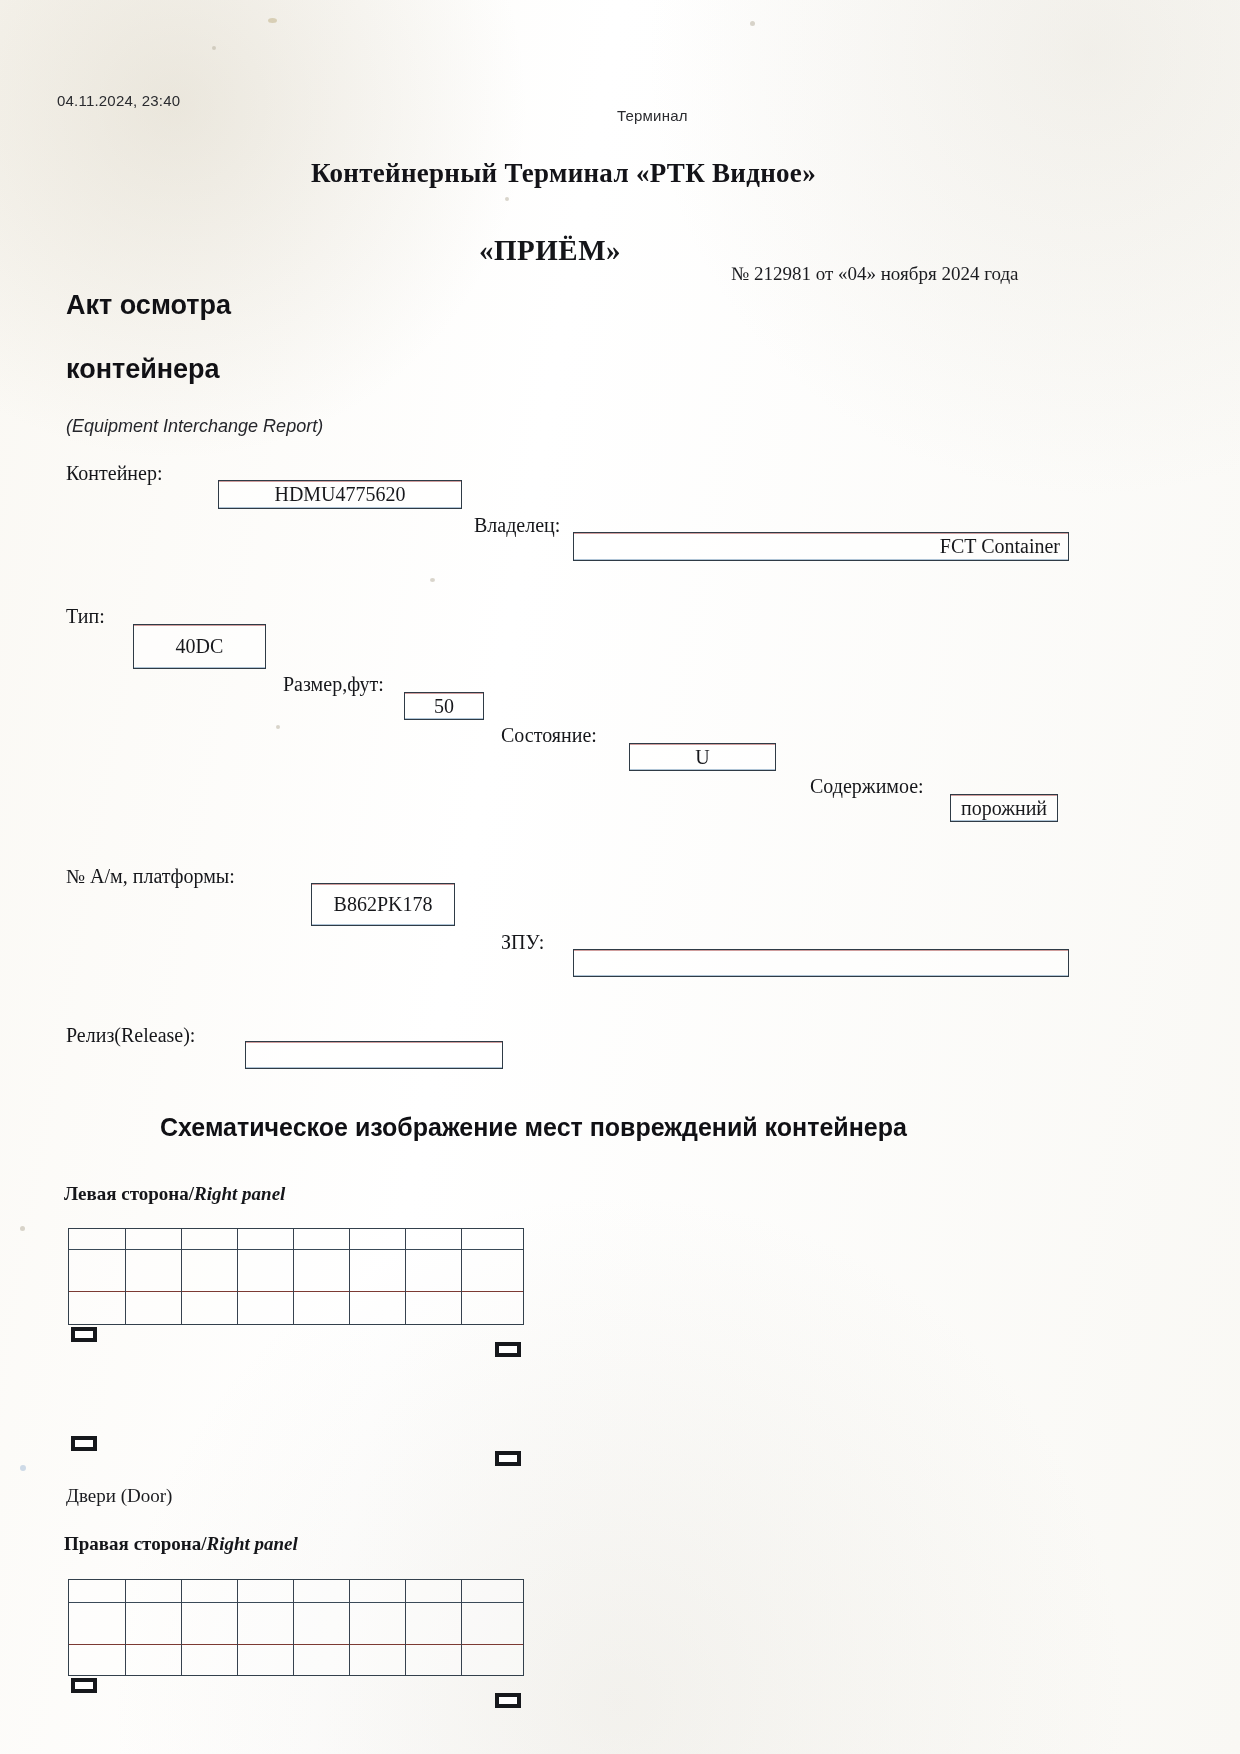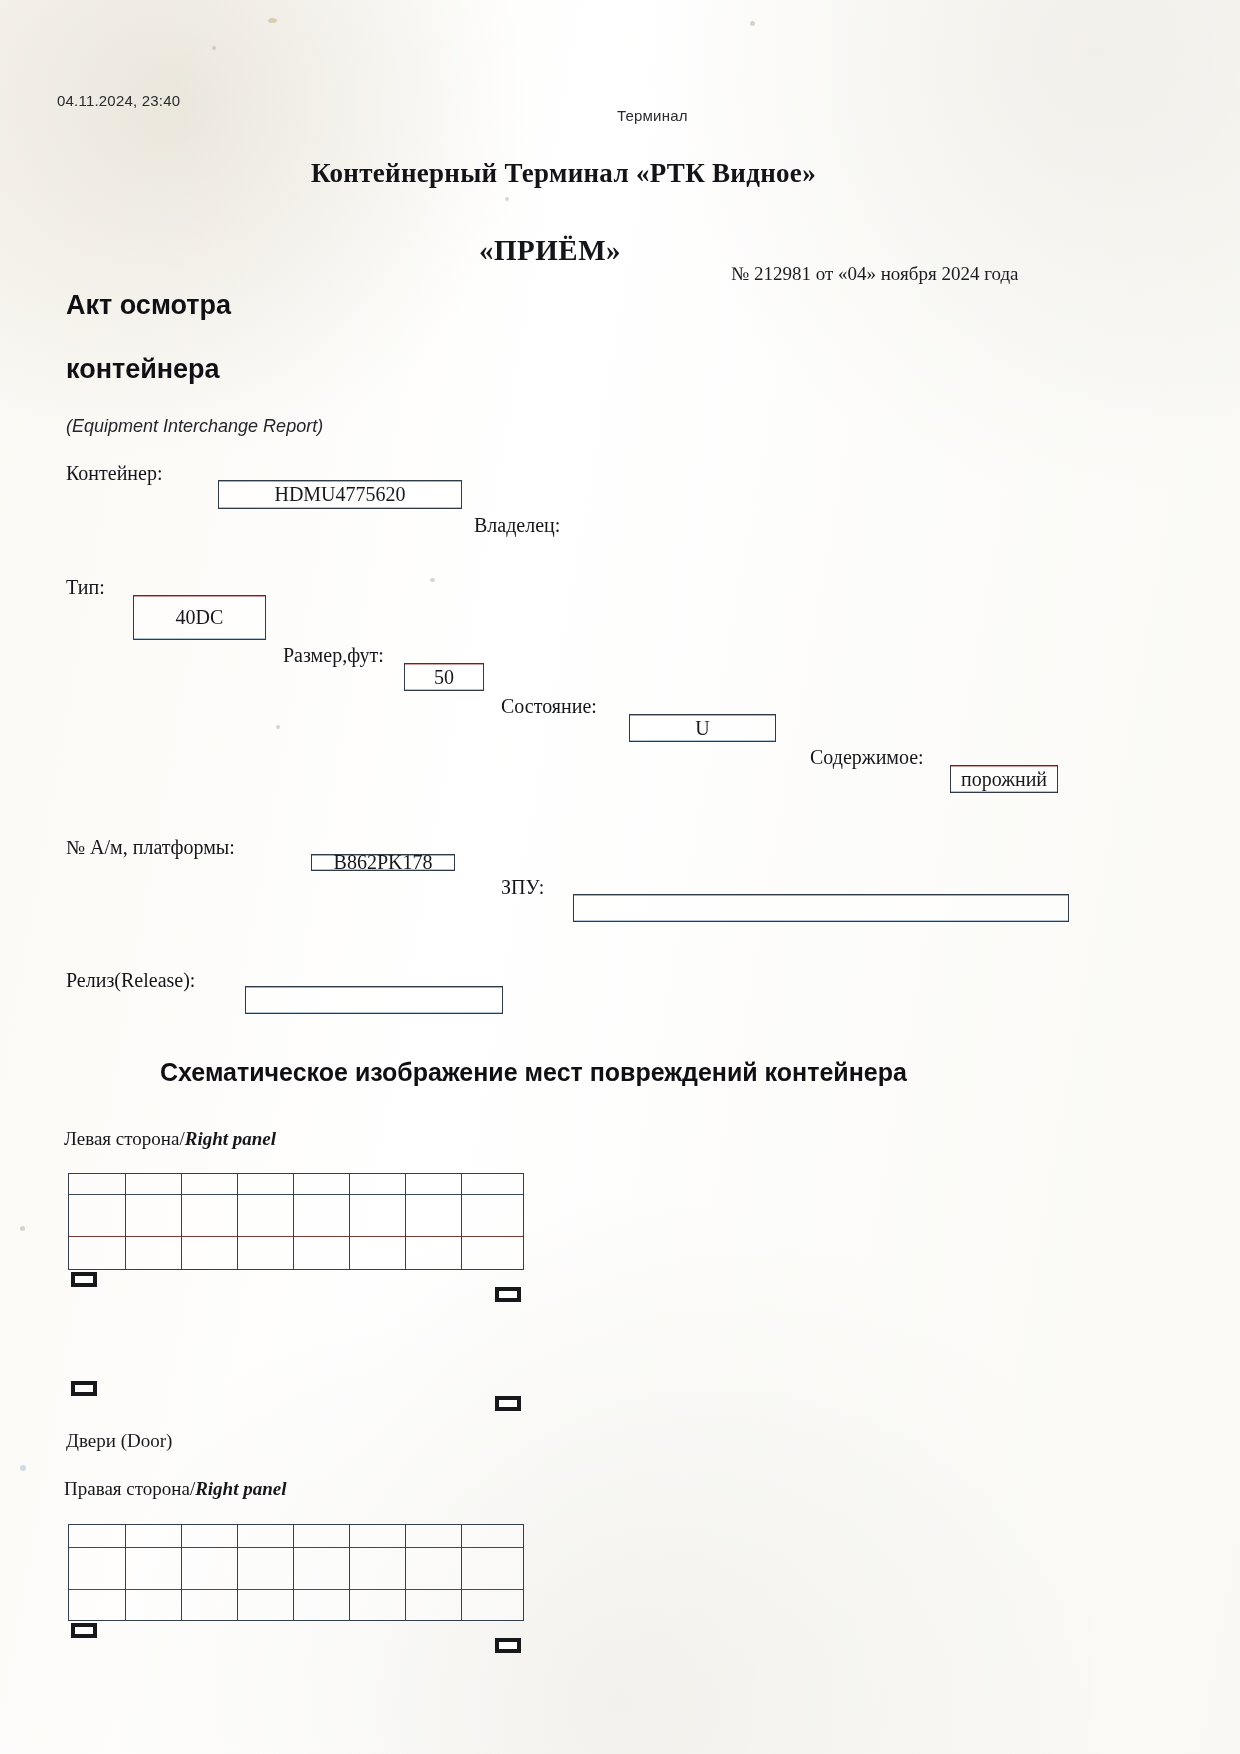--- a/index.html
+++ b/index.html
@@ -102,21 +102,21 @@
     font-weight: bold;
     font-size: 25px;
     color: #101014;
   }
   .panel-label {
     font-family: "Liberation Serif", serif;
     font-size: 19px;
     color: #15161a;
     white-space: nowrap;
   }
-  .panel-label b { font-weight: normal; }
+  .panel-label b { font-weight: bold; }
   .panel-label i { font-style: italic; font-weight: bold; }
   .door-label {
     font-family: "Liberation Serif", serif;
     font-size: 19px;
     color: #1a1b1f;
   }
 
   
   .sch {
     position: absolute;
@@ -169,40 +169,43 @@
 
   <div class="abs act-title" style="left:66px;top:133px;">Акт осмотра</div>
   <div class="abs act-title" style="left:66px;top:165px;">контейнера</div>
   <div class="abs eir" style="left:66px;top:195px;">(Equipment Interchange Report)</div>
 
   <div class="abs lbl" style="left:66px;top:220px;">Контейнер:</div>
   <div class="box" style="left:218px;top:215px;width:244px;height:29px;">
     <div class="val">HDMU4775620</div>
   </div>
   <div class="abs lbl" style="left:474px;top:220px;">Владелец:</div>
+  <div class="box" style="left:573px;top:215px;width:496px;height:29px;">
+    <div class="val right">FCT Container</div>
+  </div>
 
   <div class="abs lbl" style="left:66px;top:259px;">Тип:</div>
   <div class="box" style="left:133px;top:255px;width:133px;height:45px;">
     <div class="val">40DC</div>
   </div>
   <div class="abs lbl" style="left:283px;top:259px;">Размер,фут:</div>
   <div class="box" style="left:404px;top:255px;width:80px;height:28px;">
     <div class="val">50</div>
   </div>
   <div class="abs lbl" style="left:501px;top:259px;">Состояние:</div>
   <div class="box" style="left:629px;top:255px;width:147px;height:28px;">
     <div class="val">U</div>
   </div>
   <div class="abs lbl" style="left:810px;top:259px;">Содержимое:</div>
   <div class="box" style="left:950px;top:255px;width:108px;height:28px;">
     <div class="val">порожний</div>
   </div>
 
   <div class="abs lbl" style="left:66px;top:298px;">№ А/м, платформы:</div>
-  <div class="box" style="left:311px;top:293px;width:144px;height:17px;">
+  <div class="box" style="left:311px;top:293px;width:144px;height:43px;">
     <div class="val">B862PK178</div>
   </div>
   <div class="abs lbl" style="left:501px;top:298px;">ЗПУ:</div>
   <div class="box" style="left:573px;top:293px;width:496px;height:28px;">
     <div class="val"></div>
   </div>
 
   <div class="abs lbl" style="left:66px;top:340px;">Релиз(Release):</div>
   <div class="box" style="left:245px;top:334px;width:258px;height:28px;">
     <div class="val"></div>

